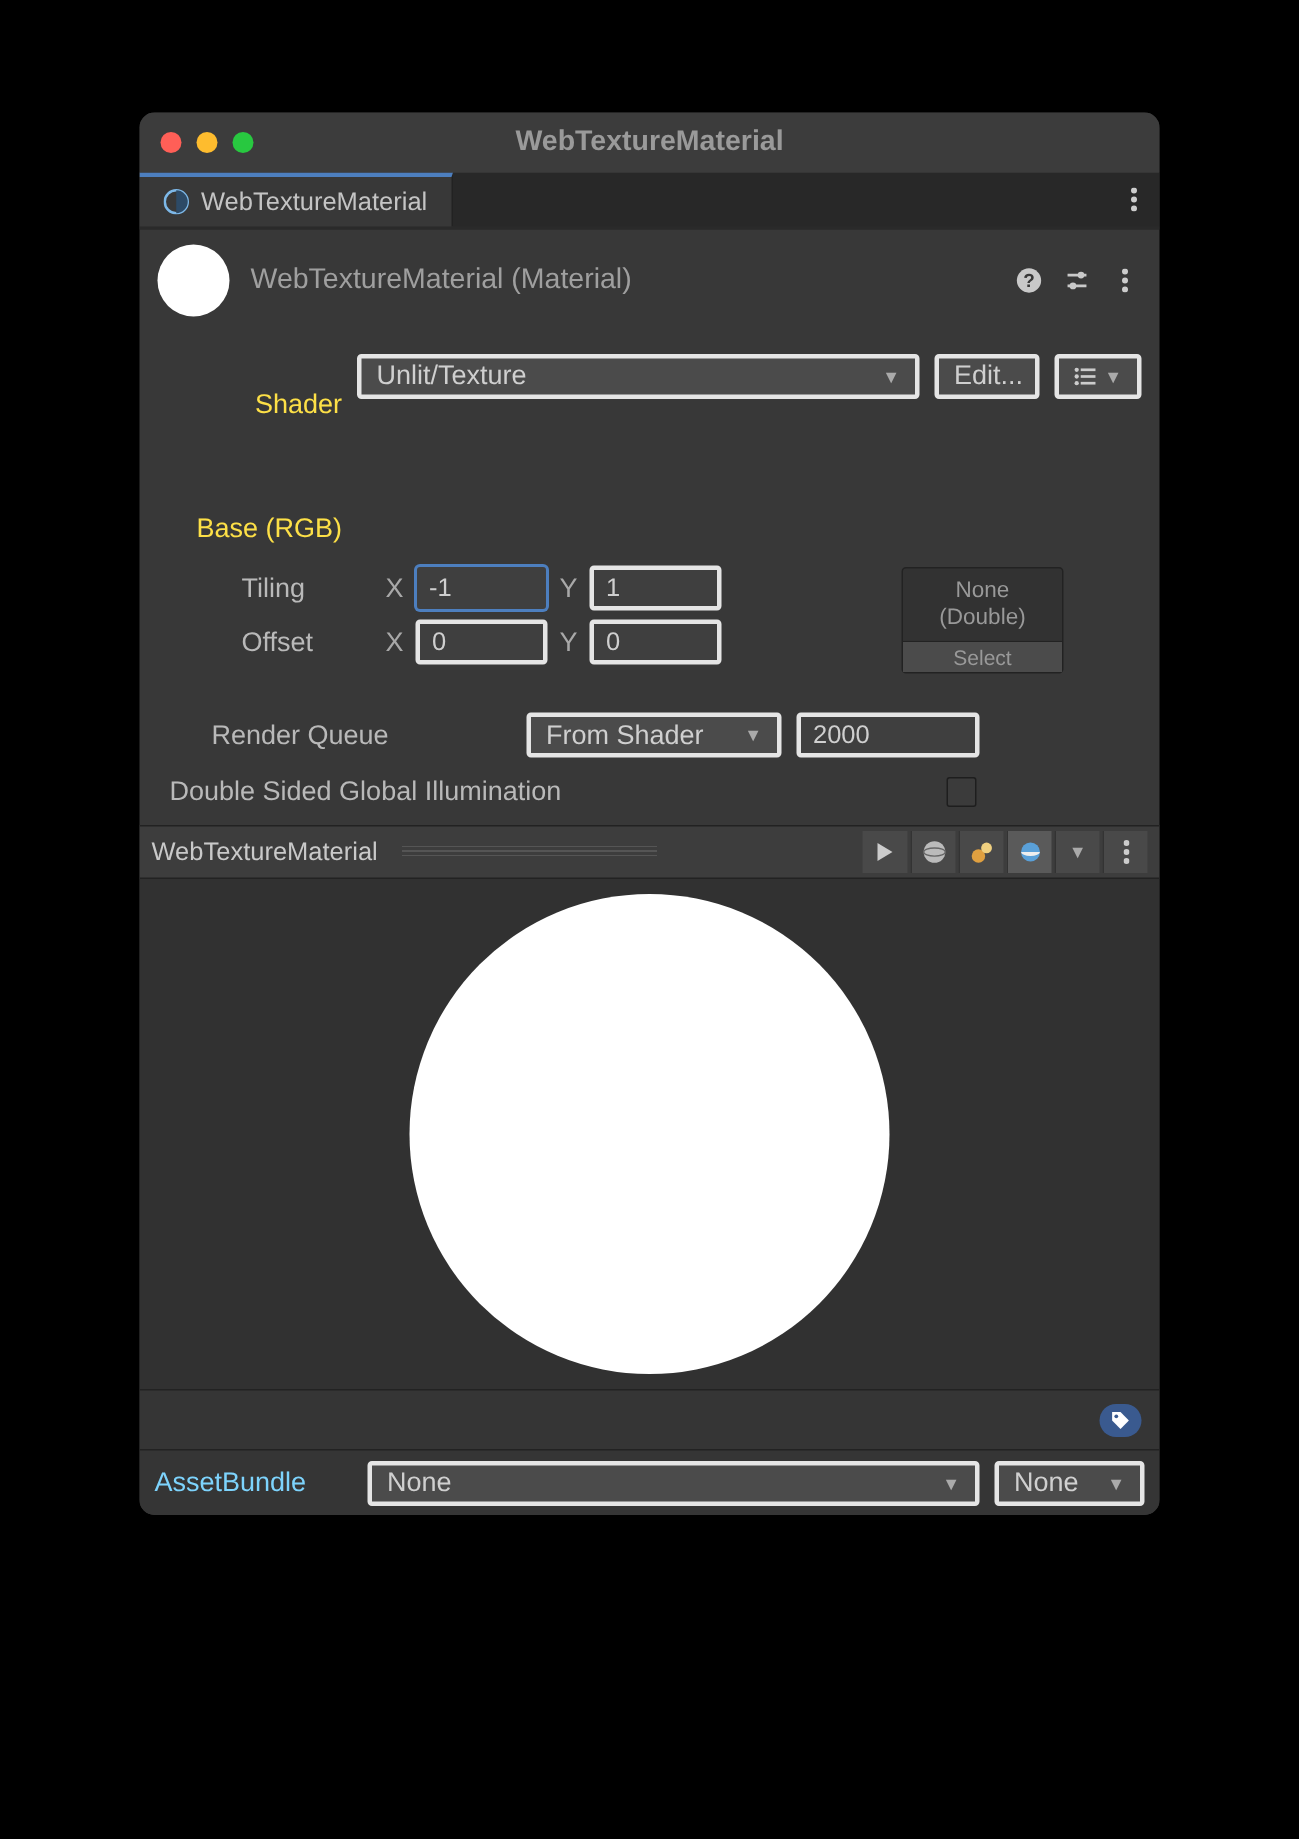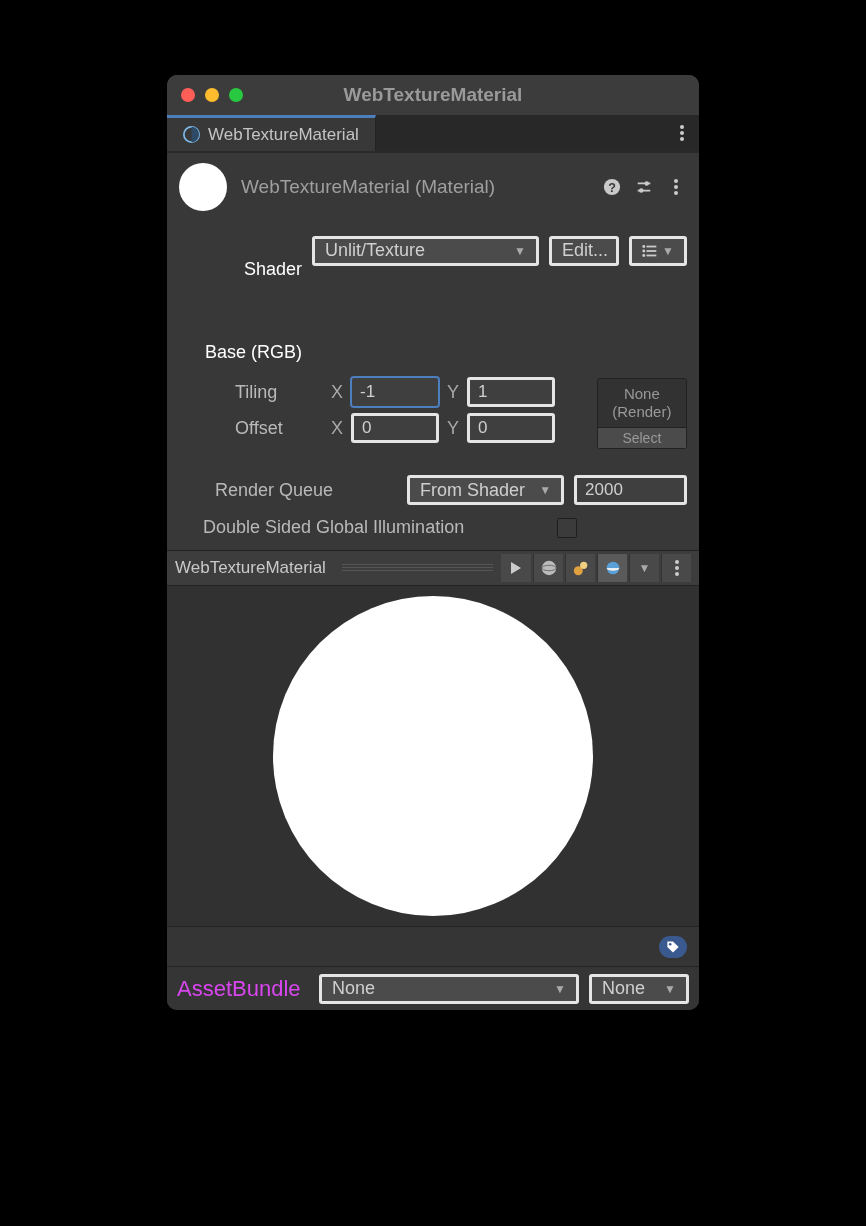--- a/index.html
+++ b/index.html
@@ -9,21 +9,21 @@
       font-size: 18px;
       color: #b9b9b9;
       width: 866px;
       height: 1226px;
       display: flex;
       align-items: flex-start;
       justify-content: center;
       padding-top: 75px;
     }
     .window {
-      width: 532px;
+      width: 680px;
       background: #383838;
       border-radius: 10px;
       box-shadow: 0 20px 60px rgba(0,0,0,.6);
       overflow: hidden;
       display: flex;
       flex-direction: column;
     }
     
     .titlebar {
       height: 40px;
@@ -90,21 +90,21 @@
       display: flex; gap: 10px; align-items: center; color: #c9c9c9;
     }
     .icon-btn { width: 22px; height: 22px; display: flex; align-items: center; justify-content: center; }
     
     .row {
       display: flex;
       align-items: center;
       gap: 10px;
       padding: 4px 12px 10px 77px;
     }
-    .label { color: #ffffff; font-size: 18px; margin-top: 38px; }
+    .label { color: #fde047; font-size: 18px; margin-top: 38px; }
     .dropdown, .btn, .numbox, .smallbtn {
       background: #4b4b4b;
       border: 3px solid #e5e5e5;
       border-radius: 3px;
       color: #cfcfcf;
       height: 30px;
       display: flex;
       align-items: center;
       padding: 0 10px;
     }
@@ -160,21 +160,21 @@
     }
     .rq-row {
       display: flex; align-items: center; gap: 10px;
       padding: 18px 12px 8px 48px;
     }
     .rq-row .lbl { width: 200px; }
     .rq-dd { width: 170px; }
     .rq-num { width: 122px; }
     .dsgi-row {
       display: flex; align-items: center; gap: 2px;
-      padding: 4px 12px 12px 36px;
+      padding: 4px 12px 12px 20px;
     }
     .dsgi-row .lbl { flex: 1; }
     .checkbox {
       width: 20px; height: 20px; border: 1px solid #1e1e1e;
       background: #3b3b3b; border-radius: 2px;
       margin-right: 110px;
     }
     
     .preview-hdr {
       height: 36px;
@@ -226,21 +226,21 @@
       display:flex; align-items:center; justify-content:center;
     }
     
     .abrow {
       height: 44px;
       border-top: 1px solid #222;
       background: #353535;
       display: flex; align-items: center; gap: 10px;
       padding: 0 10px;
     }
-    .abrow .lbl { font-size: 22px; color: #d946ef; width: 132px; }
+    .abrow .lbl { font-size: 18px; color: #7dd3fc; width: 132px; }
     .ab-dd1 { flex: 1; }
     .ab-dd2 { width: 100px; }
     svg { display: block; }
   </style>
 </head>
 <body>
 
 <div class="window">
 
   <div class="titlebar">
@@ -349,21 +349,21 @@
             <span class="axis">Y</span>
             <div class="numbox">
                 <input value="0" style="">
               </div>
           </div>
         </div>
       </div>
       <div class="texslot">
         <div class="placeholder">
           <span>None</span>
-          <span>(Render)</span>
+          <span>(Double)</span>
         </div>
         <div class="select">Select</div>
       </div>
     </div>
   </div>
 
   <div class="rq-row">
     <span class="lbl">Render Queue</span>
     <div class="dropdown rq-dd">
       <span>From Shader</span>

